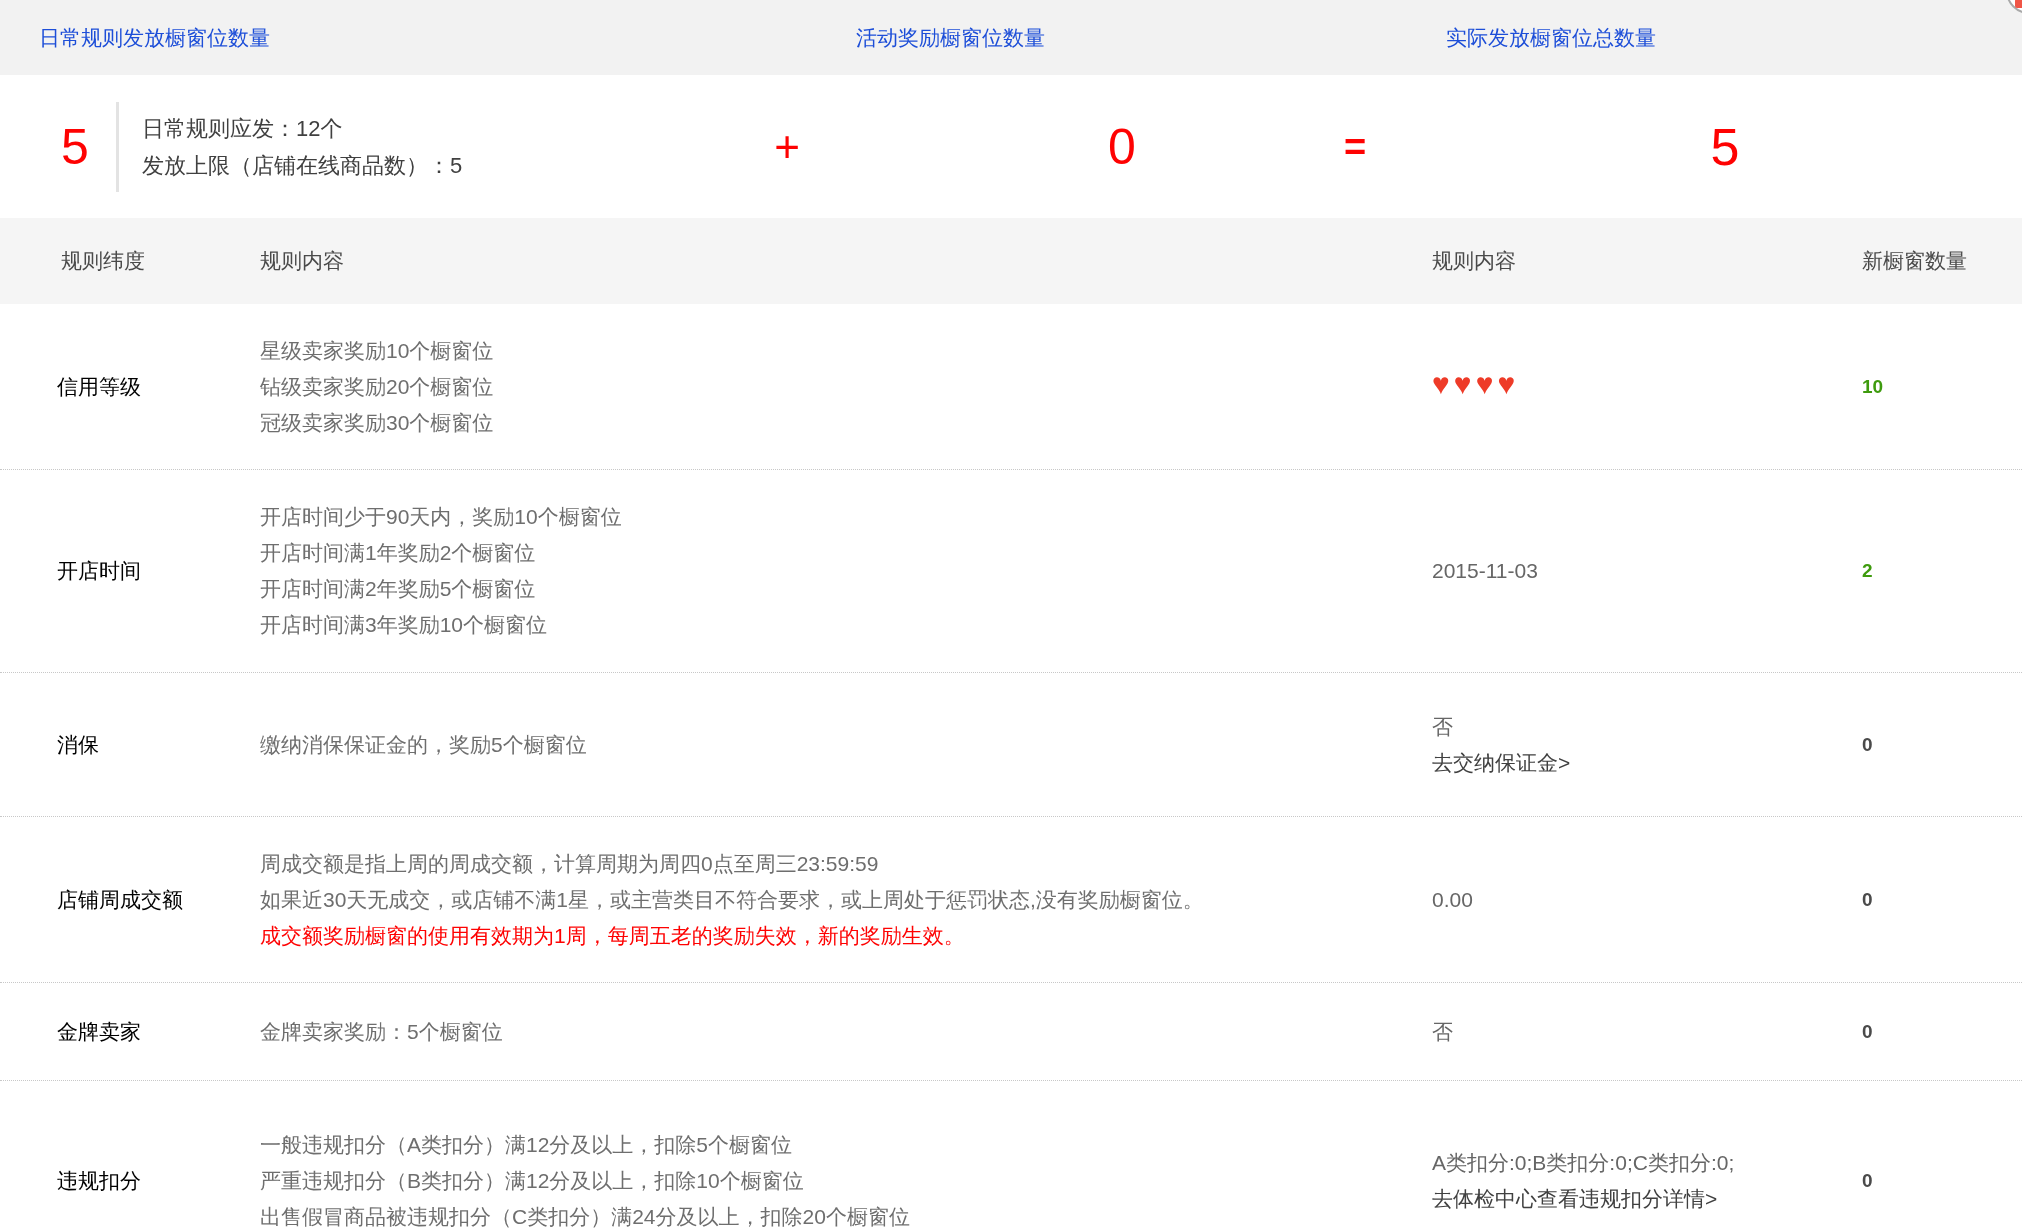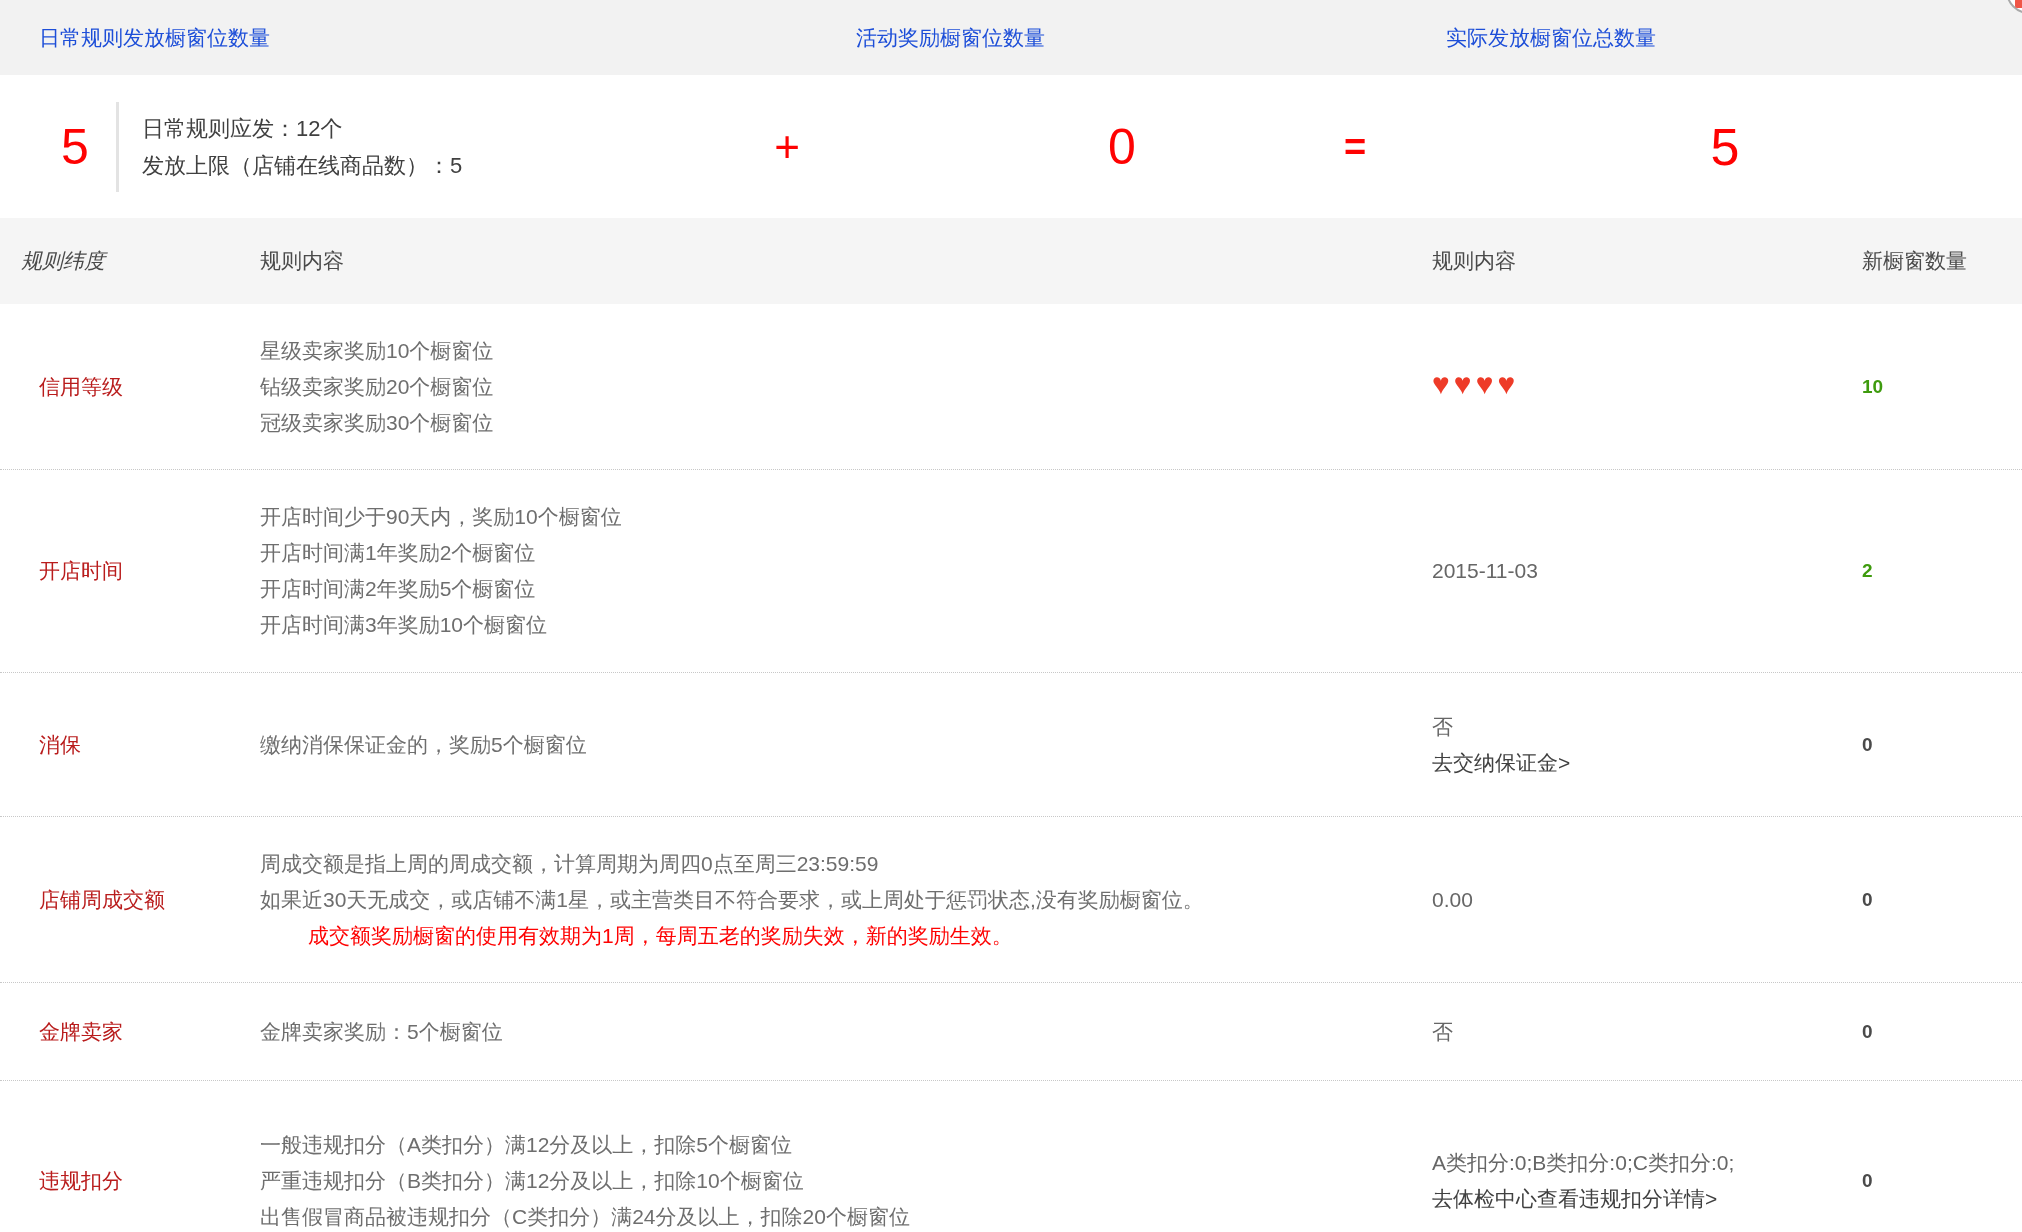--- a/index.html
+++ b/index.html
@@ -81,41 +81,42 @@
     display:grid;
     grid-template-columns:260px 1172px 430px 160px;
     align-items:center;
   }
   .thead {
     height:86px;
     background:#f5f5f5;
     font-size:21px;
     color:#4a4a4a;
   }
-  .thead .c1 { padding-left:21px;font-style:italic; }
+  .thead .c1 { padding-left:61px; }
   .row {
     border-bottom:1px dotted #c8c8c8;
     font-size:21px;
   }
   .r1 { min-height:166px; }
   .r2 { min-height:203px; }
   .r3 { min-height:144px; }
   .r4 { min-height:166px; }
   .r5 { min-height:98px;  }
   .r6 { min-height:200px; border-bottom:none; }
   .dim {
     padding-left:39px;
-    color:#b91c1c;
+    color:#000000;
+    margin-left:18px;
   }
   .content p {
     line-height:36px;
     color:#6e6e6e;
     white-space:nowrap;
   }
-  .content p.warn { color:#fe0202;margin-left:48px; }
+  .content p.warn { color:#fe0202; }
   .status { line-height:36px; color:#666; }
   .status .hearts {
     font-size:30px;
     letter-spacing:4px;
     color:#ee3b28;
     line-height:1;
   }
   .status a {
     color:#404040;
     text-decoration:none;

